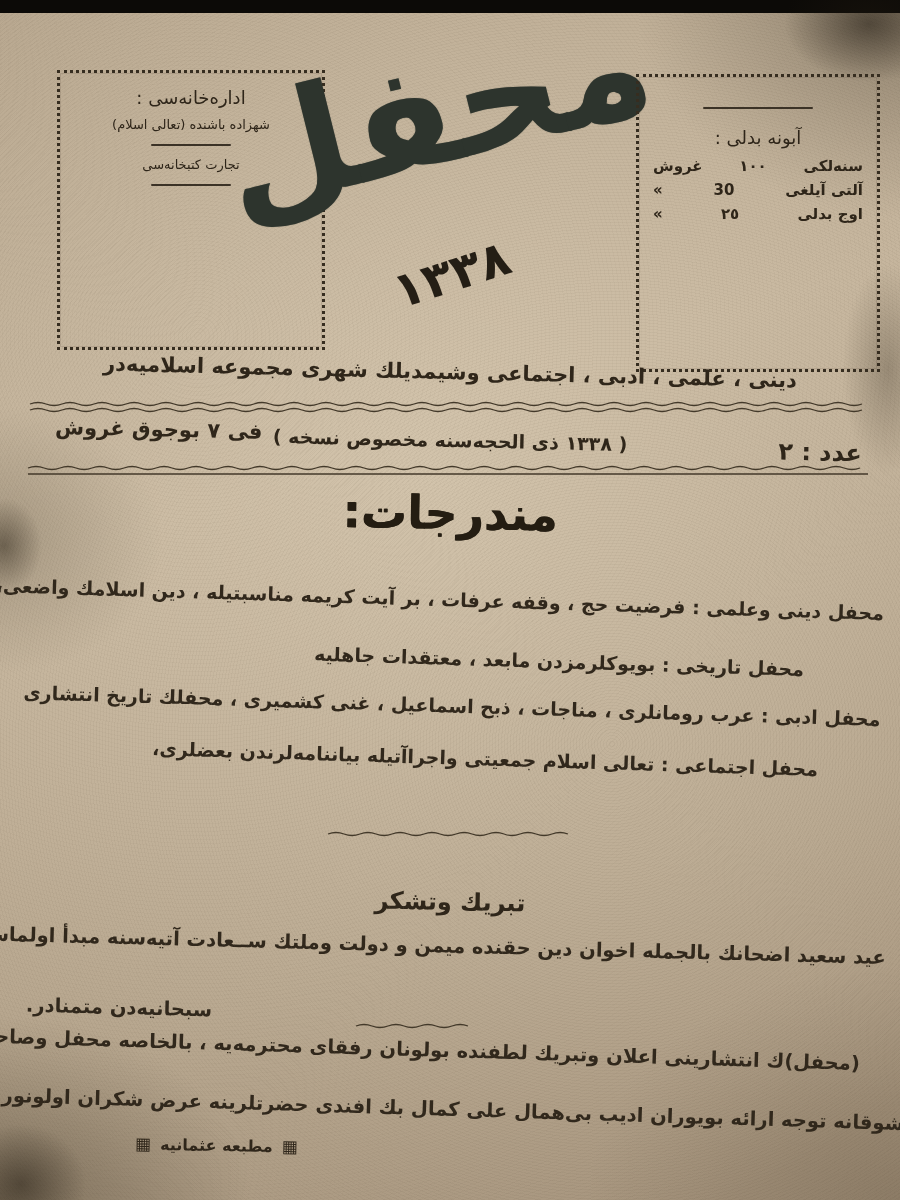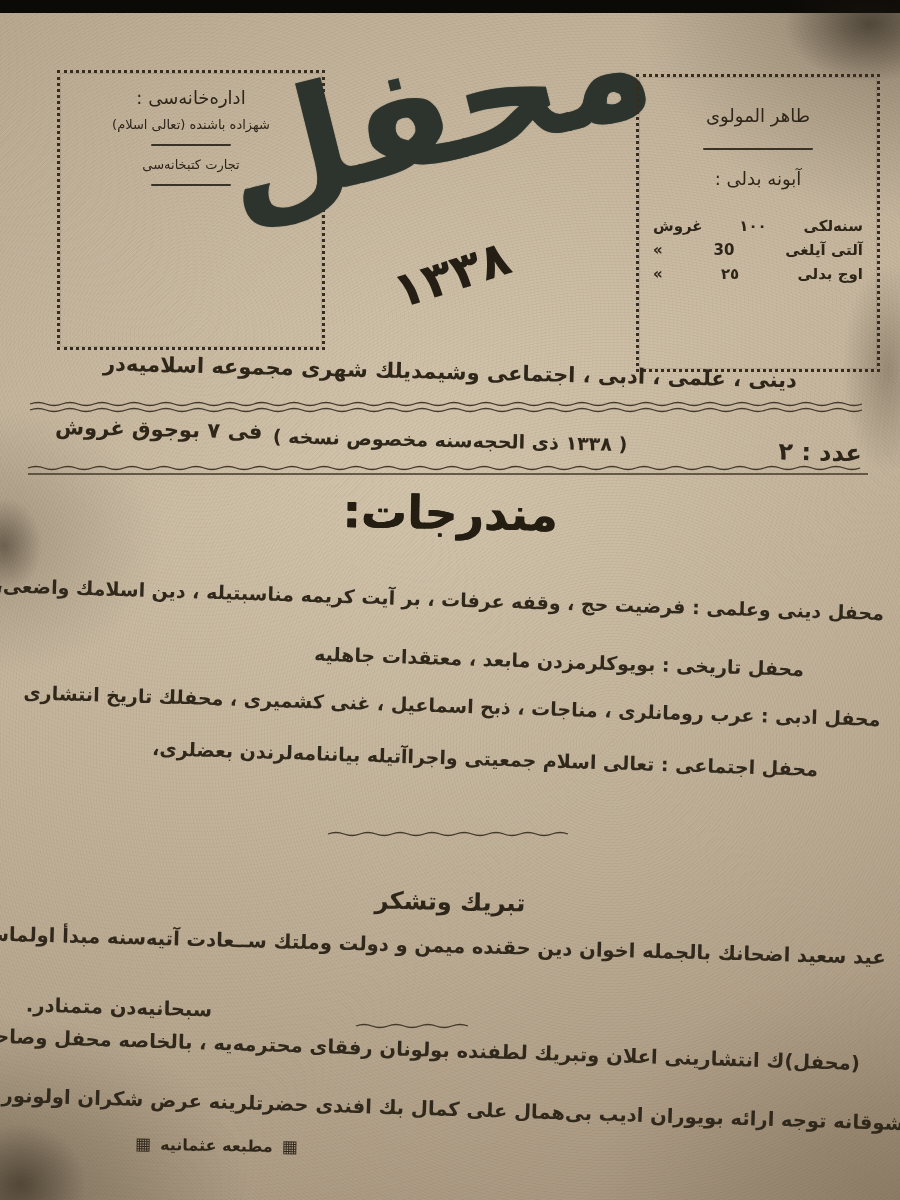--- a/index.html
+++ b/index.html
@@ -93,23 +93,22 @@
     <div class="bl b17">تجارت كتبخانه‌سی</div>
     <div class="mini-rule"></div>
   </div>
 
   <div class="title-block">
     <div class="cal-word">محفل</div>
     <div class="cal-year">١٣٣٨</div>
   </div>
 
   <div class="box staff">
-    <div class="bl b18" style="margin-top:10px">طاهر المولوی</div>
     <div class="mini-rule wide"></div>
-    <div class="bl b18" style="margin-bottom:20px">آبونه بدلی :</div>
+    <div class="bl b18" style="margin-bottom:0">آبونه بدلی :</div>
     <div class="price-row">
       <span>سنه‌لكی</span>
       <span>١٠٠</span>
       <span>غروش</span>
     </div>
     <div class="price-row">
       <span>آلتی آیلغی</span>
       <span>30</span>
       <span>«</span>
     </div>

